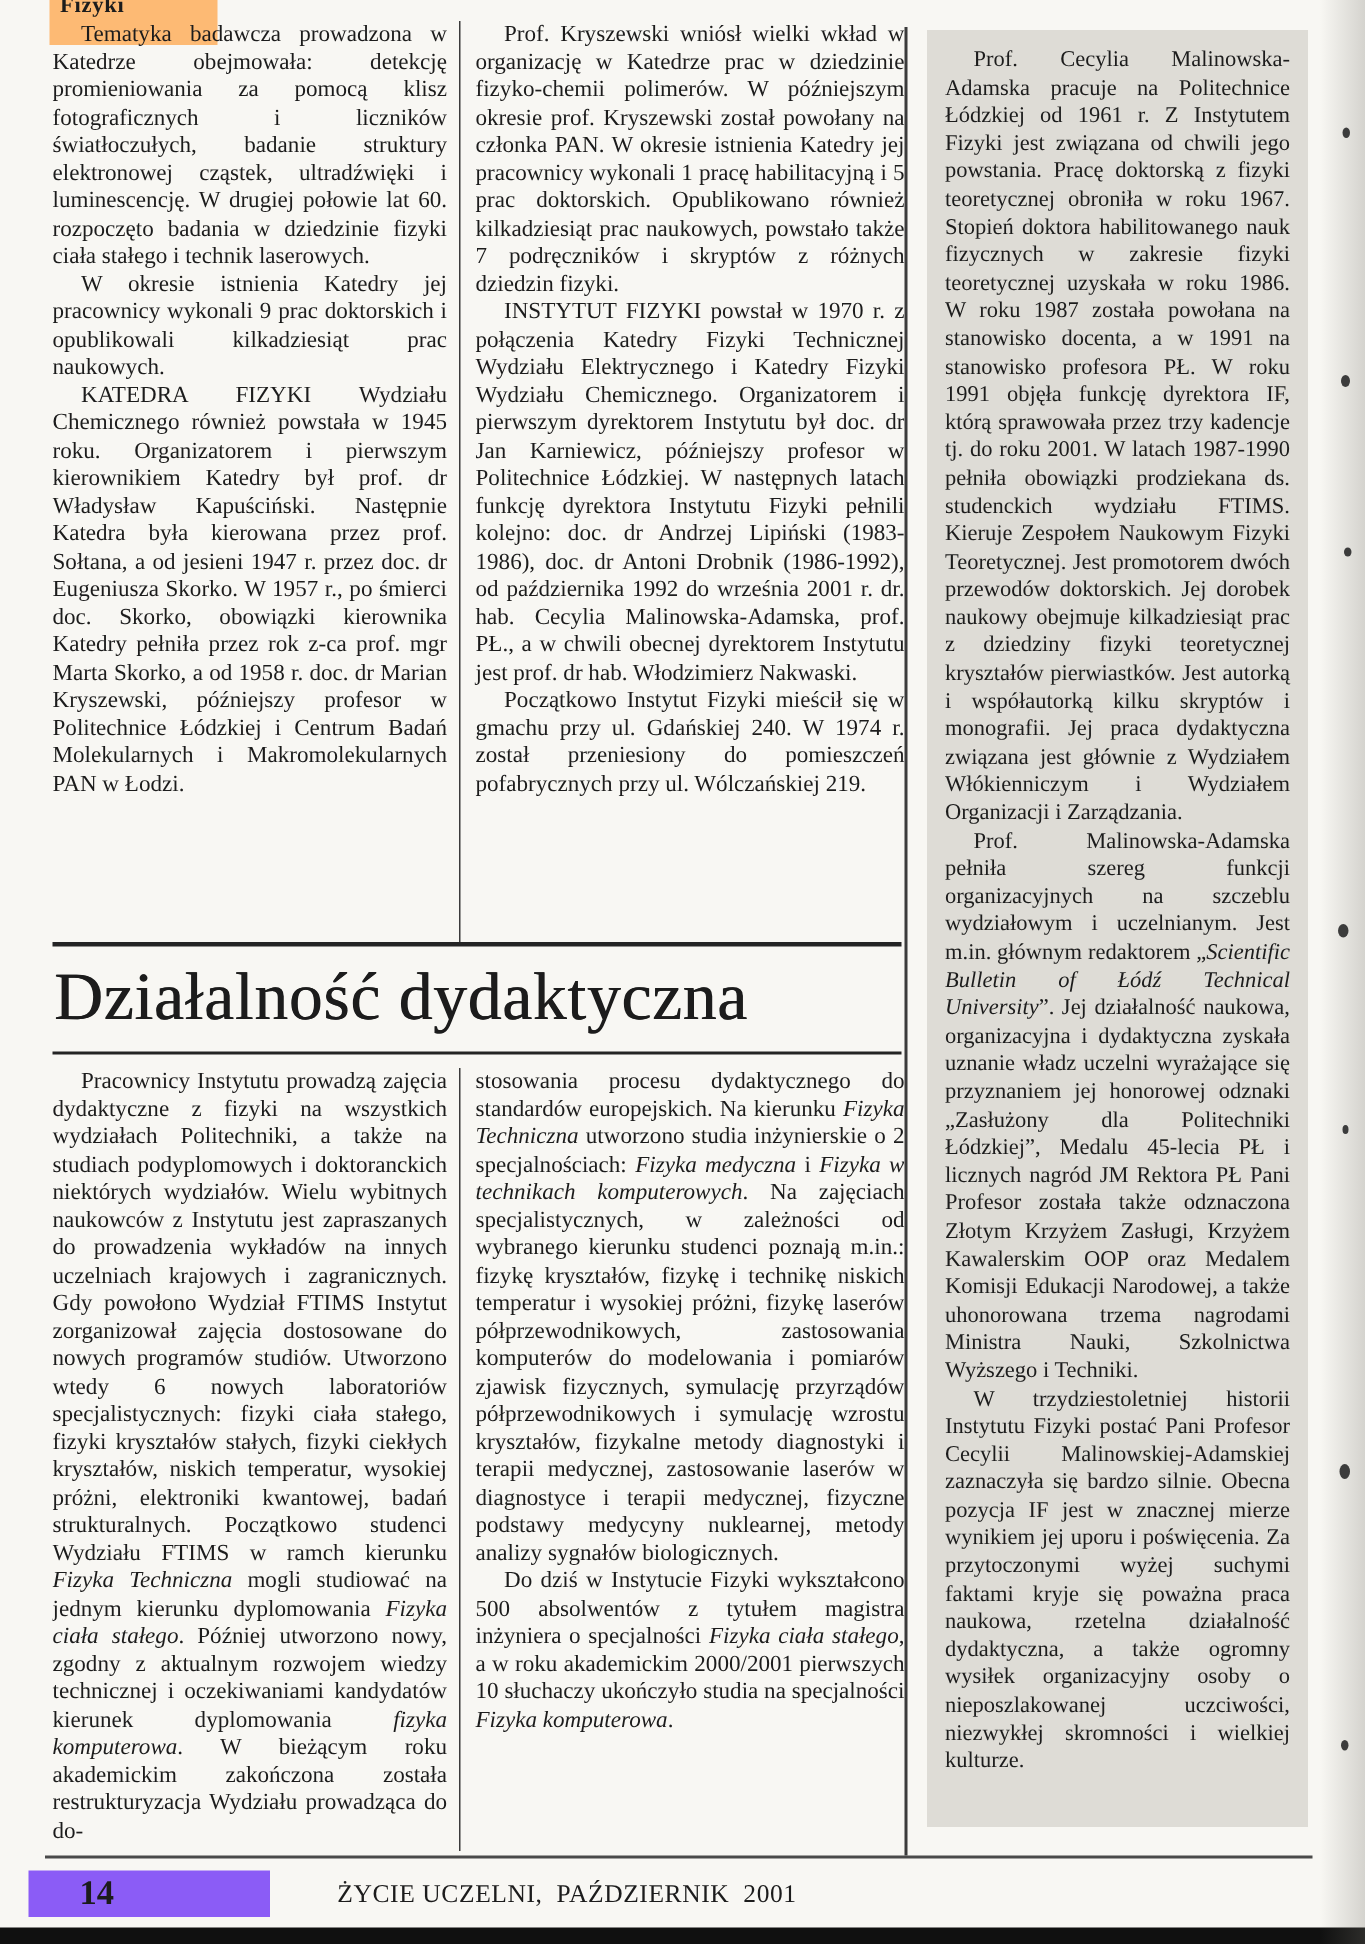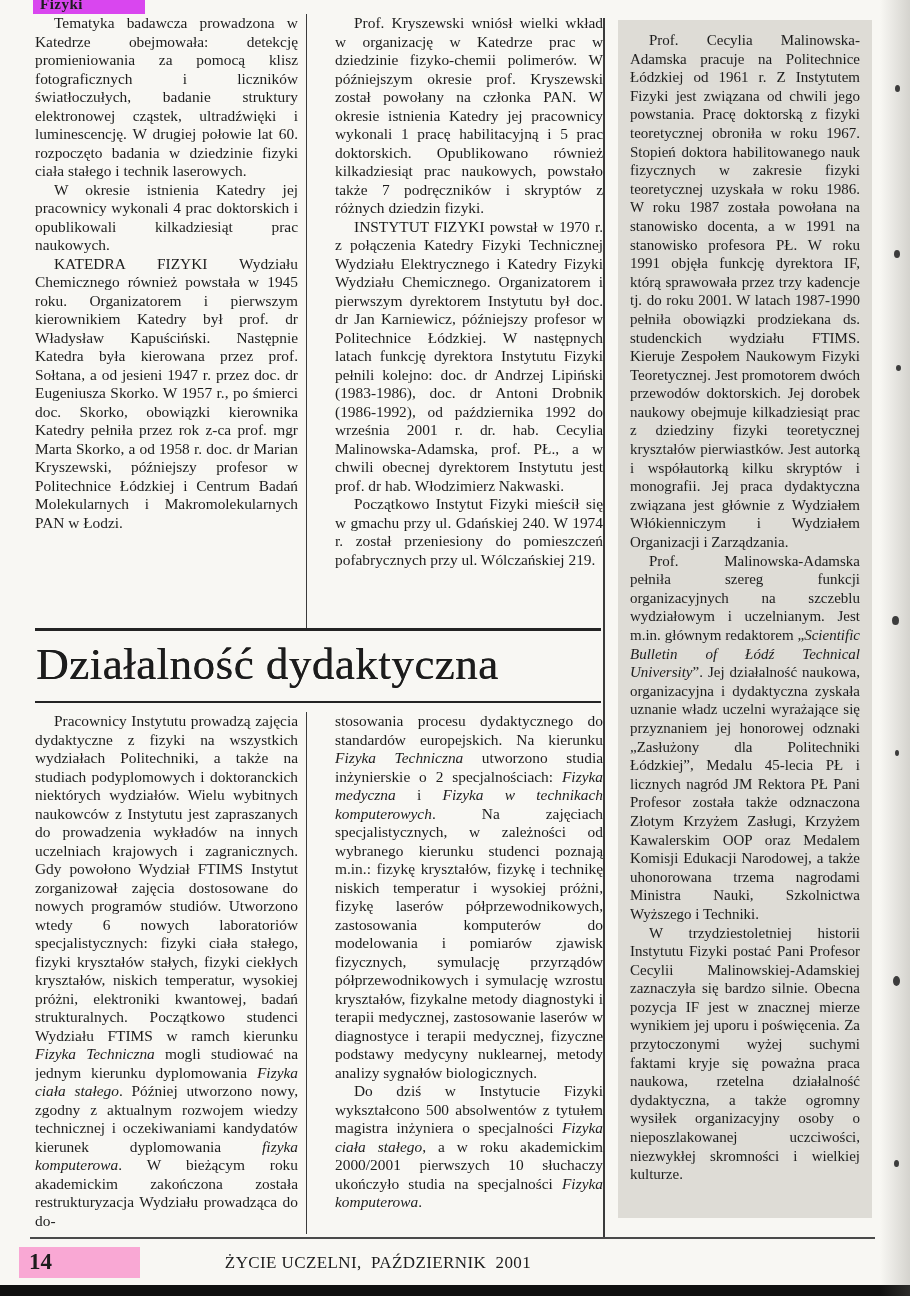--- a/index.html
+++ b/index.html
@@ -2,27 +2,27 @@
 <html lang="pl"><head>
 <meta charset="utf-8">
 <style>
   html,body{margin:0;padding:0;background:#efeeea;}
   .page{
     position:relative;width:910px;height:1296px;overflow:hidden;
     background:#f8f7f3;color:#1c1c1c;
     font-family:"Liberation Serif","DejaVu Serif",serif;
   }
   
-  .tag{position:absolute;left:33px;top:0;width:112px;height:14px;background:#d946ef;overflow:hidden;}
+  .tag{position:absolute;left:33px;top:0;width:112px;height:30px;background:#fdba74;overflow:hidden;}
   .tag span{display:block;margin:-4px 0 0 7px;font-weight:bold;font-size:15px;letter-spacing:.5px;}
   
   .cols{position:absolute;left:35px;width:568px;display:flex;overflow:hidden;}
   .cols .col{font-size:15.4px;line-height:18.5px;}
   .col-a{width:271px;padding-right:8px;box-sizing:border-box;}
-  .col-b{flex:1;border-left:1.5px solid #3b3b3b;padding-left:28px;box-sizing:border-box;}
+  .col-b{flex:1;border-left:1.5px solid #3b3b3b;padding-left:10px;box-sizing:border-box;}
   .top{top:14px;height:616px;}
   .bottom{top:712px;height:522px;justify-content:flex-end;}
   .para{margin:0;text-indent:19px;text-align:justify;hyphens:auto;-webkit-hyphens:auto;}
   .para.noind{text-indent:0;}
   .b{font-weight:normal;}
   .i{font-style:italic;}
   
   .rule{background:#242424;position:absolute;}
   .rule-a{left:35px;top:628px;width:566px;height:3px;}
   .heading{
@@ -34,21 +34,21 @@
   
   .side-rule{position:absolute;left:603px;top:18px;width:2px;height:1219px;background:#3b3b3b;}
   
   .sidebar{
     position:absolute;left:618px;top:20px;width:254px;height:1198px;
     background:#dedcd6;padding:11px 12px;box-sizing:border-box;
     font-size:15px;line-height:18.6px;overflow:hidden;
   }
   
   .footer-rule{position:absolute;left:30px;top:1237px;width:845px;height:2px;background:#4a4a4a;}
-  .pageno{position:absolute;left:19px;top:1247px;width:121px;height:31px;background:#f9a8d4;}
+  .pageno{position:absolute;left:19px;top:1247px;width:137px;height:31px;background:#8b5cf6;padding-left:24px;}
   .pageno span{display:inline-block;margin:2px 0 0 10px;font-size:23px;font-weight:bold;}
   .journal{position:absolute;left:188px;top:1253px;width:380px;text-align:center;
     font-size:17px;letter-spacing:.4px;white-space:pre;}
   .bottom-bar{position:absolute;left:0;top:1285px;width:910px;height:11px;background:#101010;}
   
   .edge-shadow{position:absolute;right:0;top:0;width:30px;height:1296px;
     background:linear-gradient(to right,rgba(120,118,110,0),rgba(120,118,110,.28));}
   .speck{position:absolute;background:#3c3c3c;border-radius:50%;}
 </style>
 </head>
@@ -56,21 +56,21 @@
 
 <div class="page">
 
   <div class="tag">
     <span>Fizyki</span>
   </div>
 
   <div class="cols top">
     <div class="col col-a">
         <p class="para"><span>Tematyka badawcza prowadzona w Katedrze obejmowała: detekcję promieniowania za pomocą klisz fotograficznych i liczników światłoczułych, badanie struktury elektronowej cząstek, ultradźwięki i luminescencję. W drugiej połowie lat 60. rozpoczęto badania w dziedzinie fizyki ciała stałego i technik laserowych.</span></p>
-        <p class="para"><span>W okresie istnienia Katedry jej pracownicy wykonali 4 prac doktorskich i opublikowali kilkadziesiąt prac naukowych.</span></p>
+        <p class="para"><span>W okresie istnienia Katedry jej pracownicy wykonali 9 prac doktorskich i opublikowali kilkadziesiąt prac naukowych.</span></p>
         <p class="para"><span>KATEDRA FIZYKI Wydziału Chemicznego również powstała w 1945 roku. Organizatorem i pierwszym kierownikiem Katedry był prof. dr Władysław Kapuściński. Następnie Katedra była kierowana przez prof. Sołtana, a od jesieni 1947 r. przez doc. dr Eugeniusza Skorko. W 1957 r., po śmierci doc. Skorko, obowiązki kierownika Katedry pełniła przez rok z-ca prof. mgr Marta Skorko, a od 1958 r. doc. dr Marian Kryszewski, późniejszy profesor w Politechnice Łódzkiej i Centrum Badań Molekularnych i Makromolekularnych PAN w Łodzi.</span></p>
       </div>
     <div class="col col-b">
         <p class="para"><span>Prof. Kryszewski wniósł wielki wkład w organizację w Katedrze prac w dziedzinie fizyko-chemii polimerów. W późniejszym okresie prof. Kryszewski został powołany na członka PAN. W okresie istnienia Katedry jej pracownicy wykonali 1 pracę habilitacyjną i 5 prac doktorskich. Opublikowano również kilkadziesiąt prac naukowych, powstało także 7 podręczników i skryptów z różnych dziedzin fizyki.</span></p>
         <p class="para"><span>INSTYTUT FIZYKI powstał w 1970 r. z połączenia Katedry Fizyki Technicznej Wydziału Elektrycznego i Katedry Fizyki Wydziału Chemicznego. Organizatorem i pierwszym dyrektorem Instytutu był doc. dr Jan Karniewicz, późniejszy profesor w Politechnice Łódzkiej. W następnych latach funkcję dyrektora Instytutu Fizyki pełnili kolejno: doc. dr Andrzej Lipiński (1983-1986), doc. dr Antoni Drobnik (1986-1992), od października 1992 do września 2001 r. dr. hab. Cecylia Malinowska-Adamska, prof. PŁ., a w chwili obecnej dyrektorem Instytutu jest prof. dr hab. Włodzimierz Nakwaski.</span></p>
         <p class="para"><span>Początkowo Instytut Fizyki mieścił się w gmachu przy ul. Gdańskiej 240. W 1974 r. został przeniesiony do pomieszczeń pofabrycznych przy ul. Wólczańskiej 219.</span></p>
       </div>
   </div>
 
   <div class="rule rule-a"></div>

